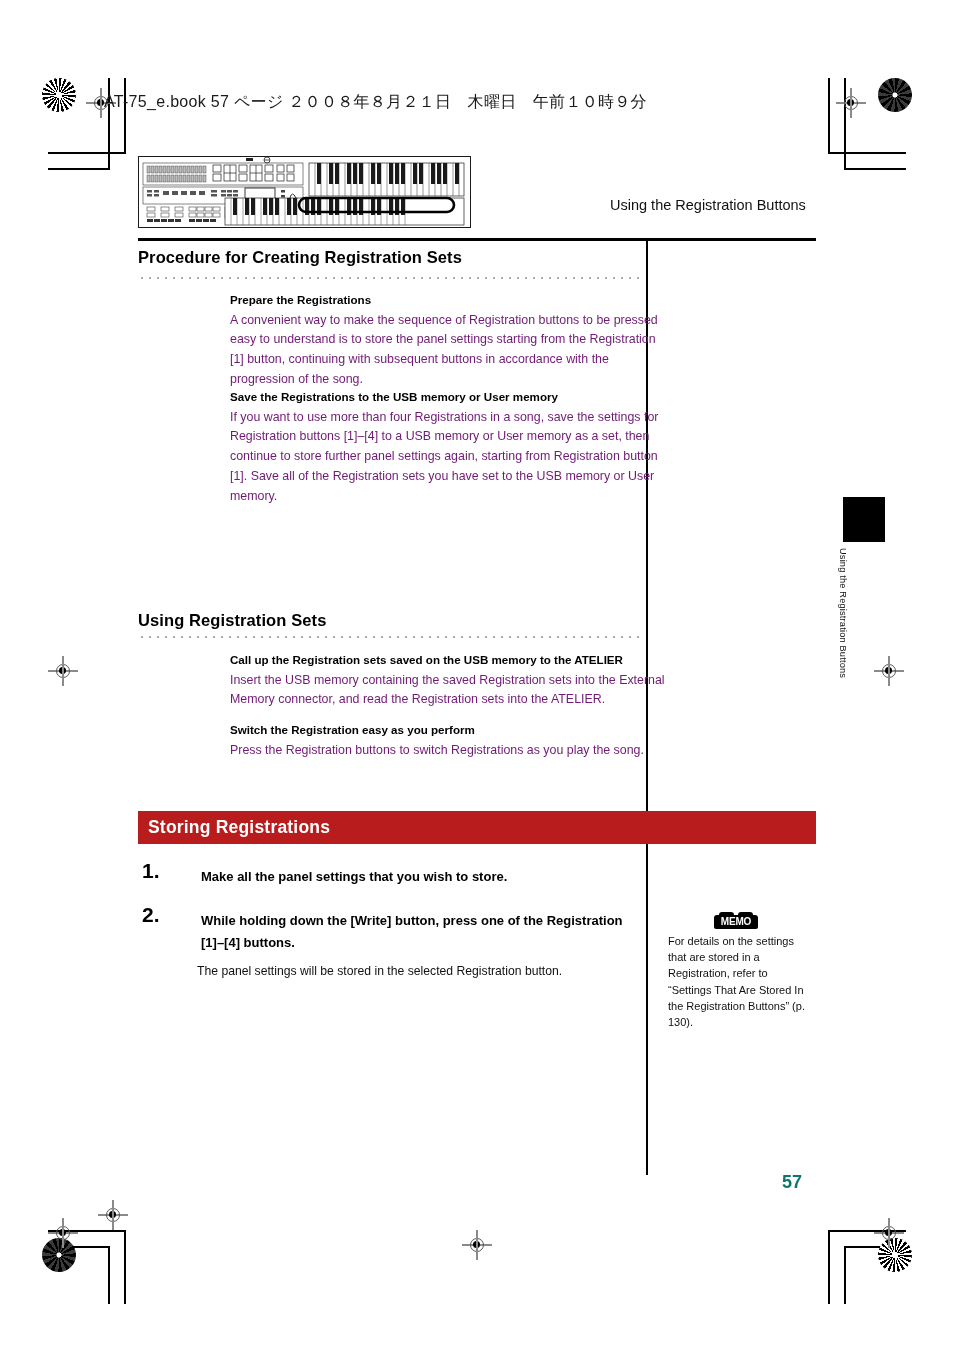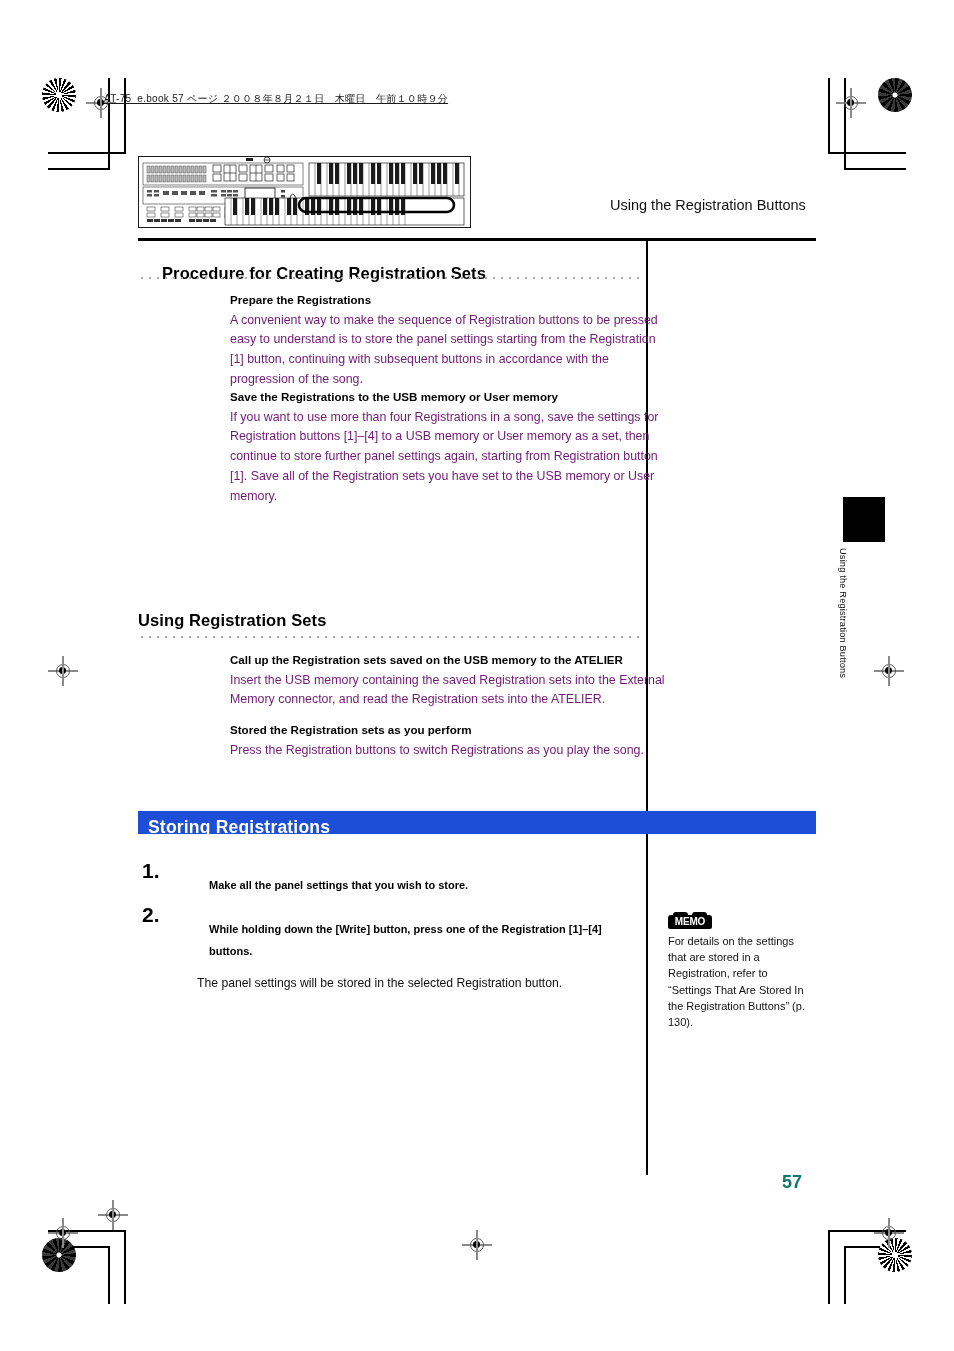--- a/index.html
+++ b/index.html
@@ -51,25 +51,24 @@
     background:
       radial-gradient(circle at 50% 50%, #ffffff 0 2.5px, transparent 2.6px),
       repeating-conic-gradient(from 0deg at 50% 50%, #000 0deg 14deg, #3a3a3a 14deg 28deg),
       #000;
   }
 
   
   .doc-header {
     position: absolute;
     left: 104px; top: 92px;
-    font-size: 10px;
+    font-size: 16px;
     letter-spacing: 0.3px;
     color: #1a1a1a;
     white-space: nowrap;
-    text-decoration: underline;
   }
 
   .kbd-figure {
     position: absolute;
     left: 138px; top: 156px;
     width: 333px; height: 72px;
     border: 1.5px solid #1a1a1a;
     background: #ffffff;
     box-sizing: border-box;
   }
@@ -122,22 +121,22 @@
     line-height: 19.8px;
     margin: 0;
     color: #701a75;
   }
   .body-block p + p { margin-top: 0px; }
 
   
   .banner {
     position: absolute;
     left: 138px; top: 811px;
-    width: 678px; height: 23px;
-    background: #1d4ed8;
+    width: 678px; height: 33px;
+    background: #b91c1c;
   }
   .banner span {
     position: absolute;
     left: 10px; top: 6px;
     color: #ffffff;
     font-size: 17.5px;
     font-weight: bold;
     letter-spacing: 0.2px;
   }
 
@@ -145,39 +144,40 @@
   .step { position: absolute; }
   .step .num {
     position: absolute;
     left: 0; top: 0;
     font-size: 21px;
     font-weight: bold;
     color: #000;
   }
   .step .stepbody { position: absolute; left: 55px; top: 3px; width: 435px; }
   .step .stephead {
-    font-size: 11px;
+    font-size: 13px;
     font-weight: bold;
     line-height: 22px;
     color: #000;
-    margin: 12px;
+    margin: 4px;
   }
   .step .stepsub {
     font-size: 12.2px;
     line-height: 19px;
     color: #111;
     margin: 8px 0 4px 0;
   }
 
   
   .memo { position: absolute; left: 668px; top: 912px; width: 145px; }
   .memo-icon {
     position: relative;
     width: 52px; height: 17px;
     margin-bottom: 4px;
+    margin-left: 46px;
   }
   .memo-icon .plate {
     position: absolute; left: 0; top: 3px;
     width: 44px; height: 14px;
     background: #000;
     border-radius: 3px 3px 2px 2px;
   }
   .memo-icon .tab-l {
     position: absolute; left: 5px; top: 0;
     width: 15px; height: 6px; background: #000;
@@ -481,21 +481,21 @@
       </g>
 
       <rect x="160" y="41" width="155" height="14" rx="7" ry="7" fill="none" stroke="#000" stroke-width="2.6"></rect>
     </svg>
   </div>
 
   <div class="running-head">Using the Registration Buttons</div>
   <div class="rule-top"></div>
   <div class="col-divider"></div>
 
-  <div class="h2" style="left:138px;top:264px;margin-left:24px;">Procedure for Creating Registration Sets</div>
+  <div class="h2" style="left:138px;top:248px;">Procedure for Creating Registration Sets</div>
   <div class="dotrule" style="left:138px;top:277px;width:504px;"></div>
 
   <div class="body-block" style="left:192px;top:292px;">
     <div class="sub">Prepare the Registrations</div>
     <p>A convenient way to make the sequence of Registration buttons to be pressed easy to understand is to store the panel settings starting from the Registration [1] button, continuing with subsequent buttons in accordance with the progression of the song.</p>
   </div>
 
   <div class="body-block" style="left:192px;top:389px;">
     <div class="sub">Save the Registrations to the USB memory or User memory</div>
     <p>If you want to use more than four Registrations in a song, save the settings for Registration buttons [1]–[4] to a USB memory or User memory as a set, then continue to store further panel settings again, starting from Registration button [1]. Save all of the Registration sets you have set to the USB memory or User memory.</p>
@@ -504,21 +504,21 @@
 
   <div class="h2" style="left:138px;top:611px;">Using Registration Sets</div>
   <div class="dotrule" style="left:138px;top:636px;width:504px;"></div>
 
   <div class="body-block" style="left:192px;top:652px;">
     <div class="sub">Call up the Registration sets saved on the USB memory to the ATELIER</div>
     <p>Insert the USB memory containing the saved Registration sets into the External Memory connector, and read the Registration sets into the ATELIER.</p>
   </div>
 
   <div class="body-block" style="left:192px;top:722px;">
-    <div class="sub">Stored the Registration sets as you perform</div>
+    <div class="sub">Switch the Registration easy as you perform</div>
     <p>Press the Registration buttons to switch Registrations as you play the song.</p>
   </div>
 
   <div class="banner">
     <span>Storing Registrations</span>
   </div>
 
   <div class="step" style="left:142px;top:859px;width:500px;">
     <div class="num">1.</div>
     <div class="stepbody">

